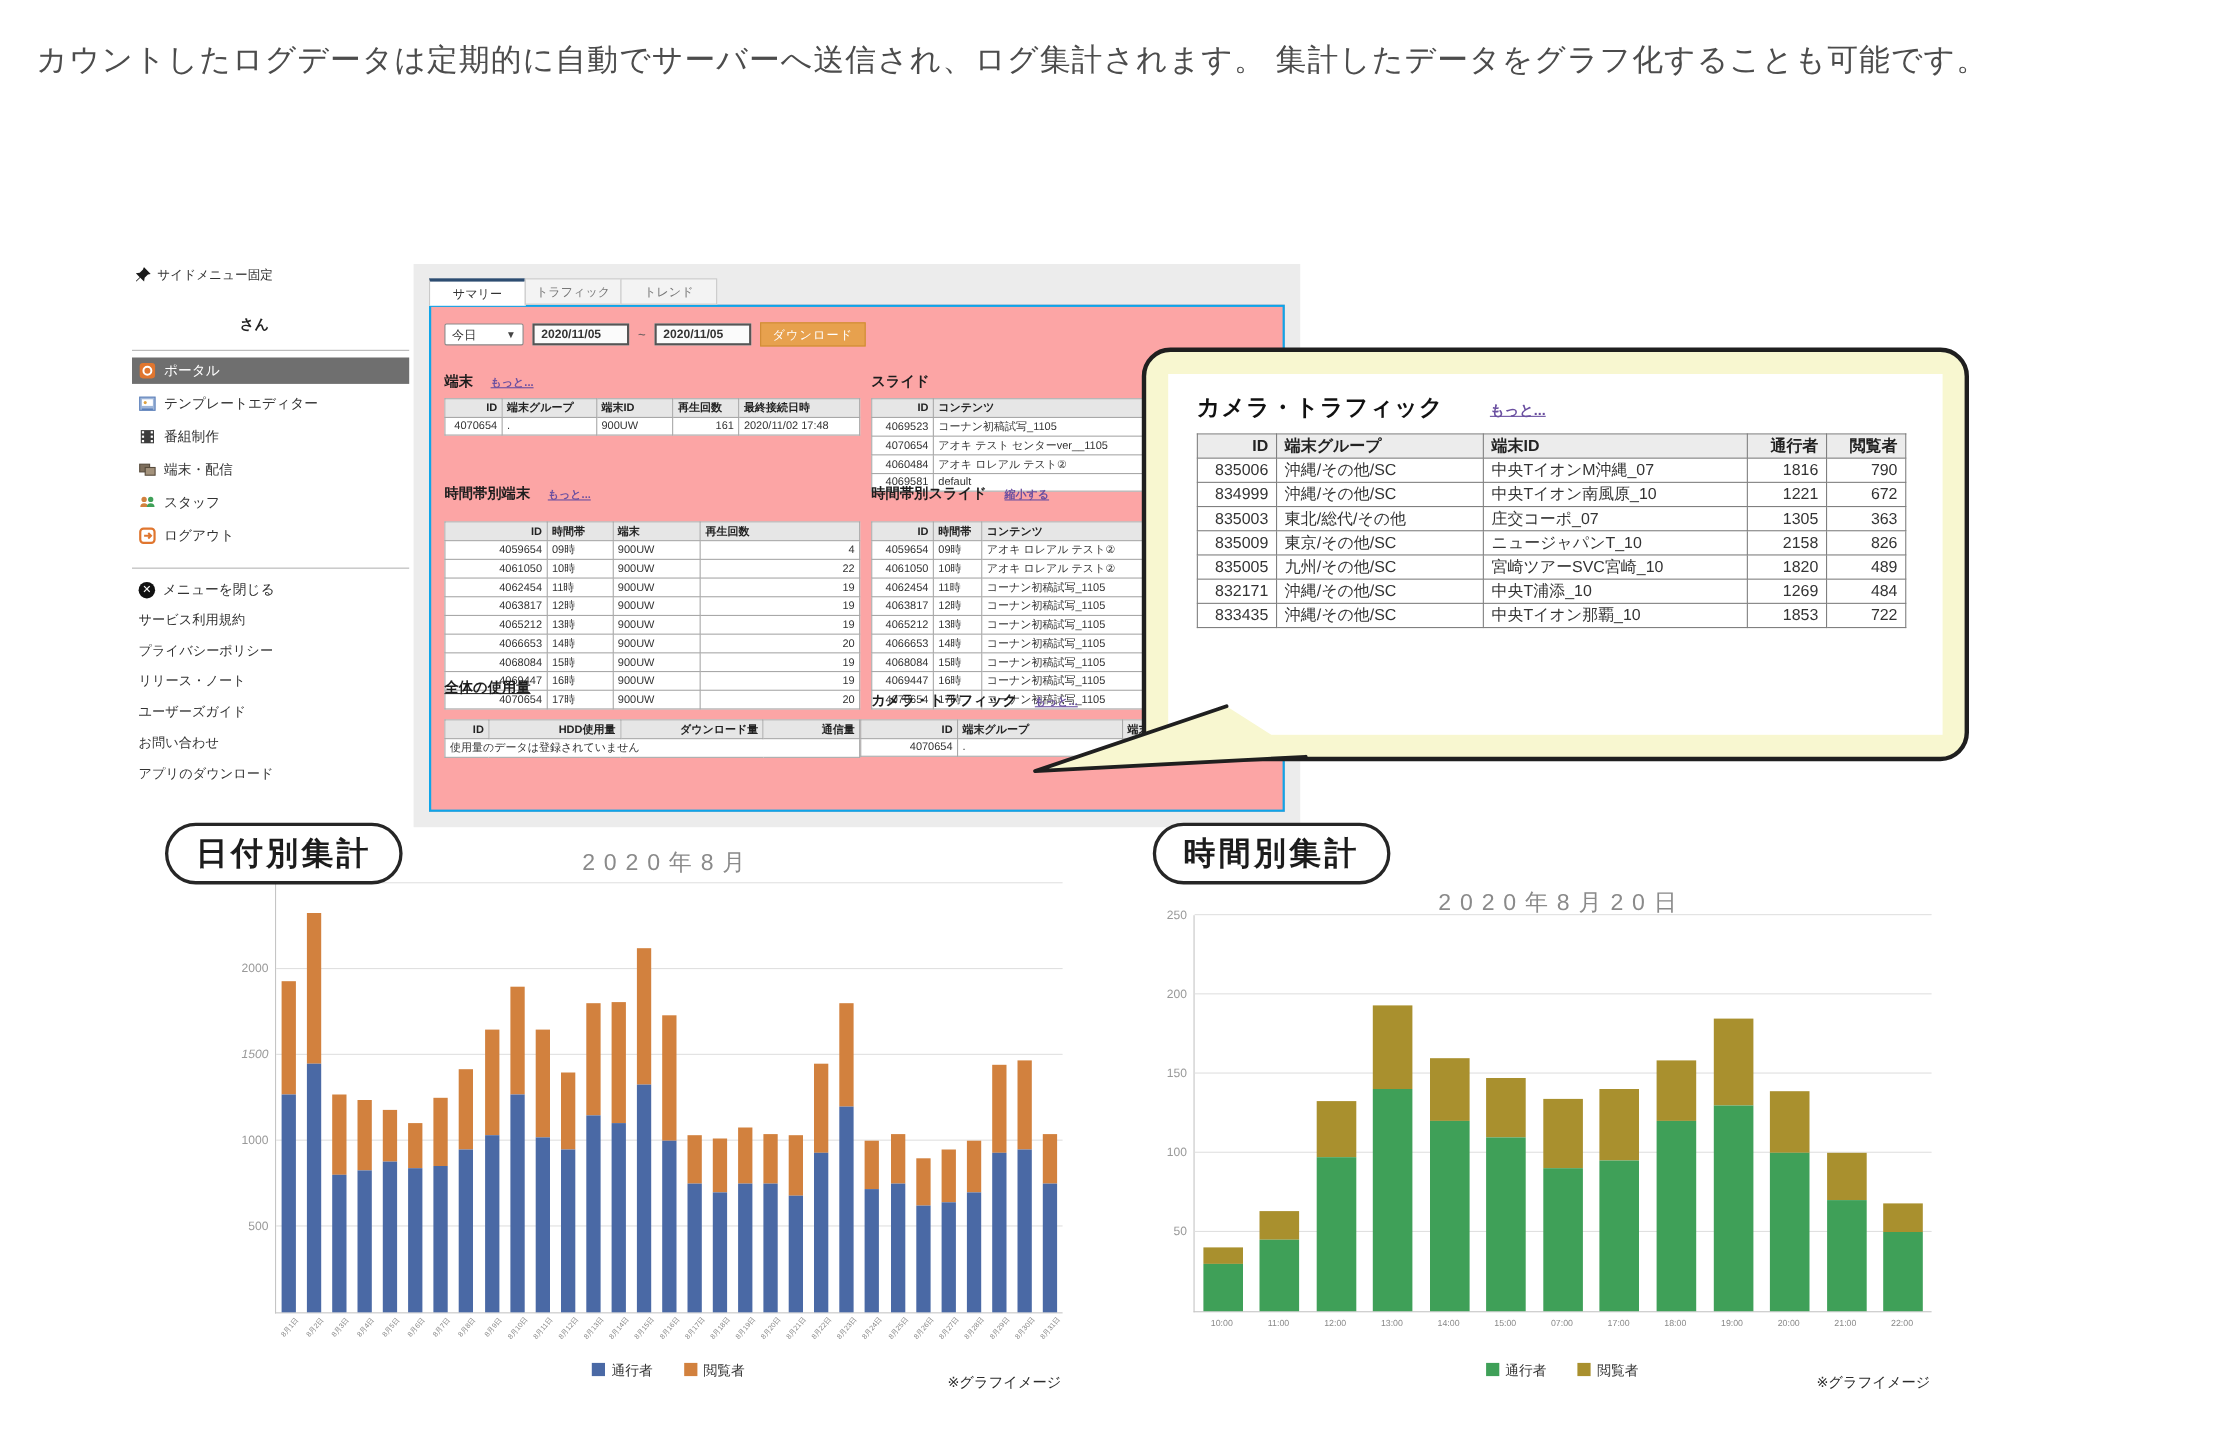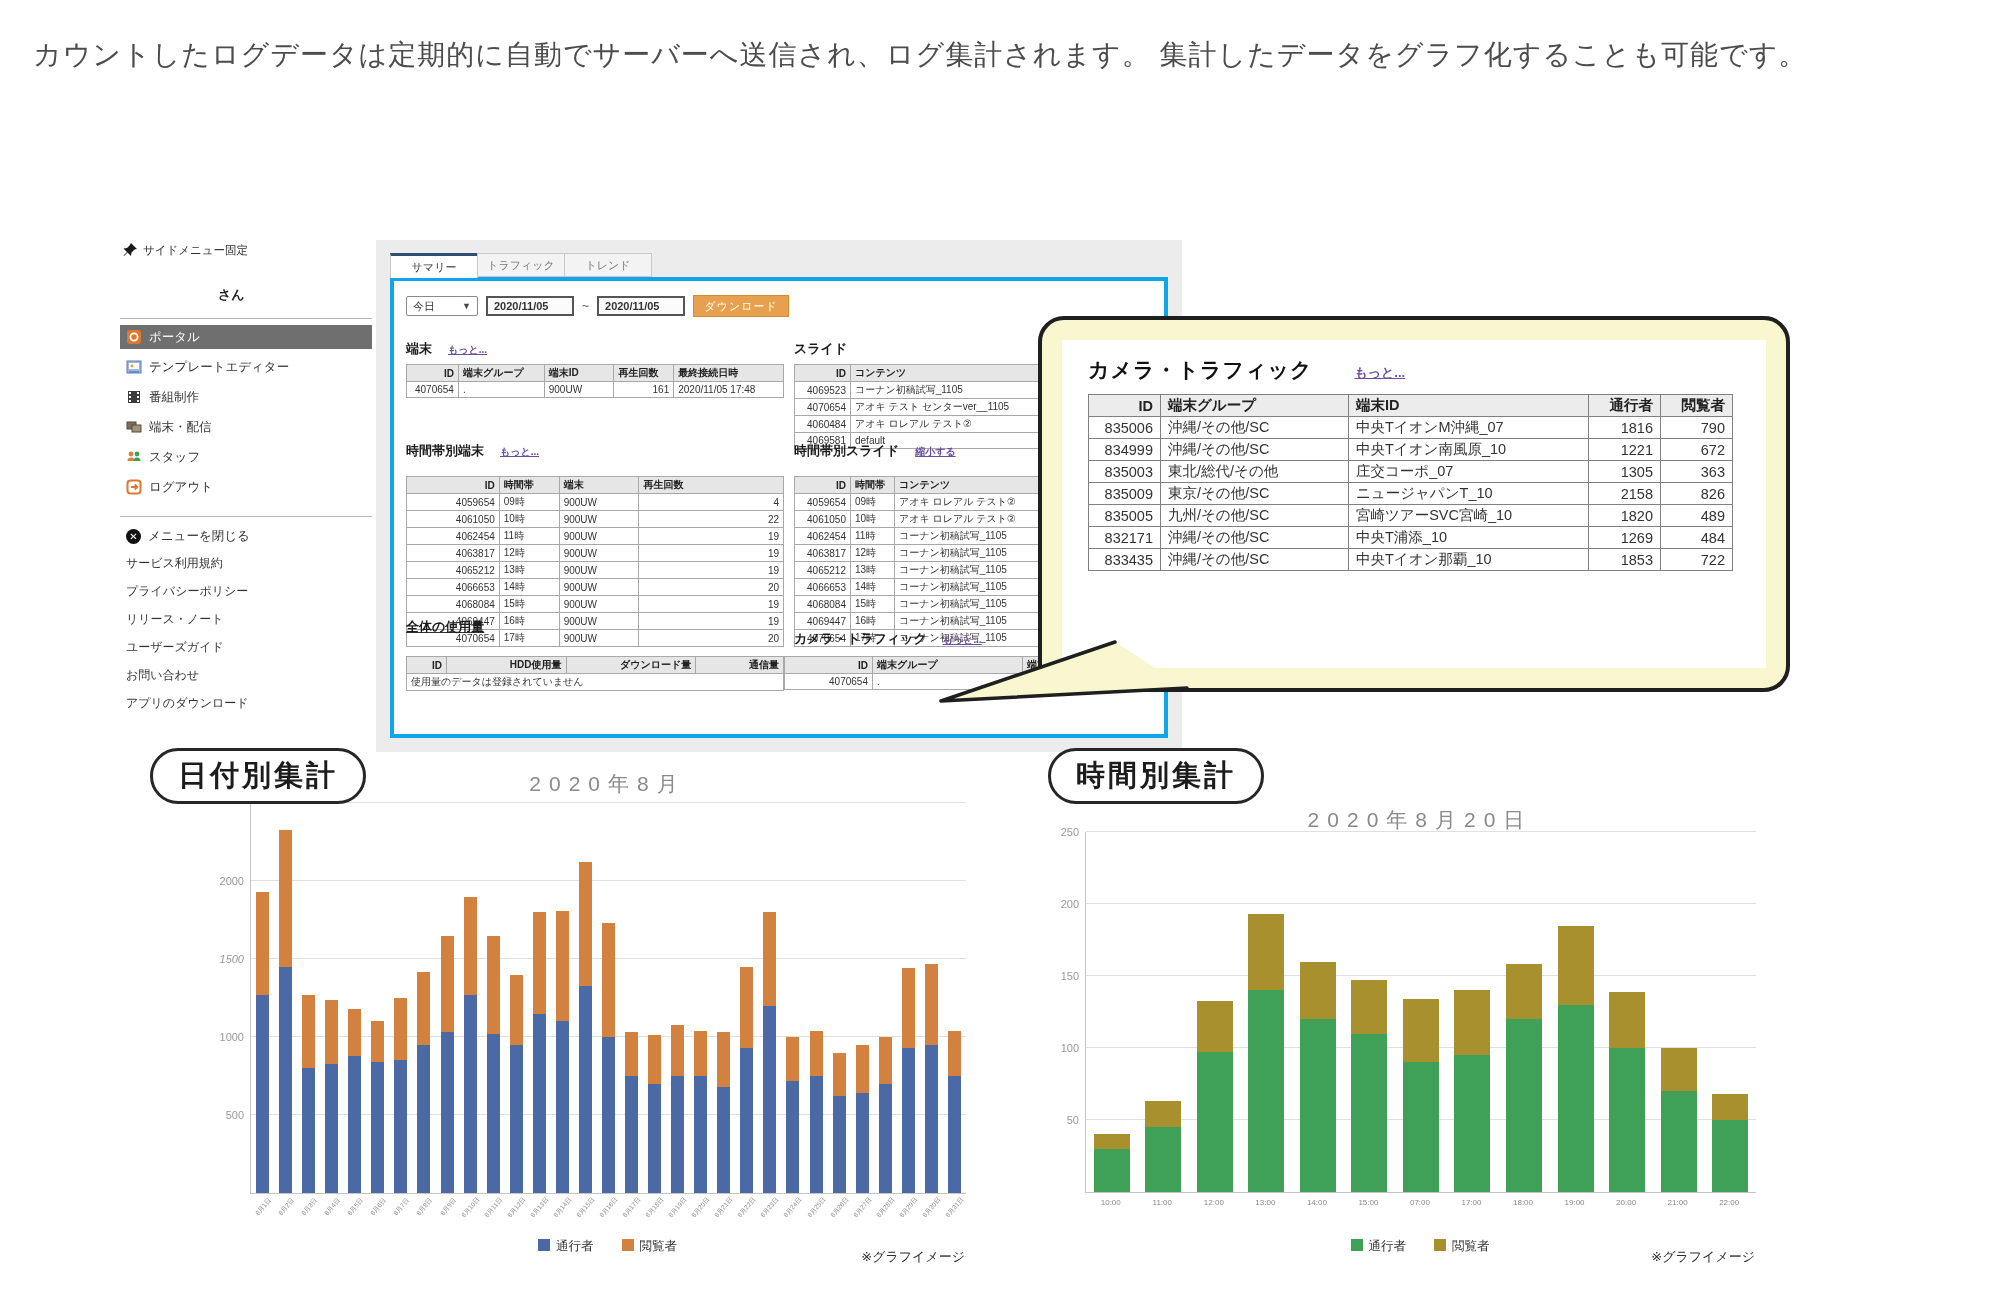--- a/index.html
+++ b/index.html
@@ -19,21 +19,21 @@
   .close-circle{width:15px;height:15px;border-radius:50%;background:#111;color:#fff;font-size:10px;font-weight:bold;
                 display:flex;align-items:center;justify-content:center;}
   .sb-link{height:28px;display:flex;align-items:center;padding-left:6px;font-size:12px;color:#333;cursor:pointer;}
 
   
   .panel{position:absolute;left:376px;top:240px;width:806px;height:512px;background:#ececec;}
   .tabs{position:absolute;left:14px;top:13px;display:flex;z-index:2;}
   .tab{width:88px;height:24px;box-sizing:border-box;background:#f3f3f3;border:1px solid #c9c9c9;color:#777;
        font-size:11px;display:flex;align-items:center;justify-content:center;cursor:pointer;margin-right:-1px;}
   .tab.active{background:#fff;border-top:3px solid #2d4d71;border-bottom:none;color:#333;height:25px;}
-  .card{position:absolute;left:14px;top:37px;right:14px;bottom:14px;background:#ffffff;border:4px solid #0ea5e9;overflow:hidden;}
+  .card{position:absolute;left:14px;top:37px;right:14px;bottom:14px;background:#fca5a5;border:2px solid #0ea5e9;overflow:hidden;}
   .filter-row{position:absolute;left:12px;top:14px;display:flex;align-items:center;gap:8px;}
   .select{width:72px;height:20px;border:1px solid #8a8a8a;border-radius:2px;background:#fff;font-size:11px;
           display:flex;align-items:center;justify-content:space-between;padding:0 6px;box-sizing:border-box;cursor:pointer;}
   .caret{font-size:9px;color:#444;}
   .date-input{width:88px;height:20px;border:2px solid #555;background:#fbfbfb;font-size:11px;font-weight:bold;
               display:flex;align-items:center;padding:0 6px;box-sizing:border-box;cursor:text;}
   .tilde{font-size:12px;color:#555;}
   .download-btn{width:96px;height:22px;background:#e7a14e;color:#fff;font-size:11px;border:1px solid #d08c35;
                 letter-spacing:1px;cursor:pointer;font-family:inherit;}
   .col{position:absolute;top:59px;}
@@ -223,21 +223,21 @@
                 <th>再生回数</th>
                 <th>最終接続日時</th>
               </tr>
             </thead>
             <tbody>
               <tr>
                 <td class="num">4070654</td>
                 <td>.</td>
                 <td>900UW</td>
                 <td class="num">161</td>
-                <td>2020/11/05 17:48</td>
+                <td>2020/11/02 17:48</td>
               </tr>
             </tbody>
           </table>
 
         <div class="sec-head" style="top:102px;">
           <span class="sec-title">時間帯別端末</span>
           <a class="more">もっと...</a>
         </div>
         <table class="tbl" style="top:136px;left:0;">
             <colgroup>

